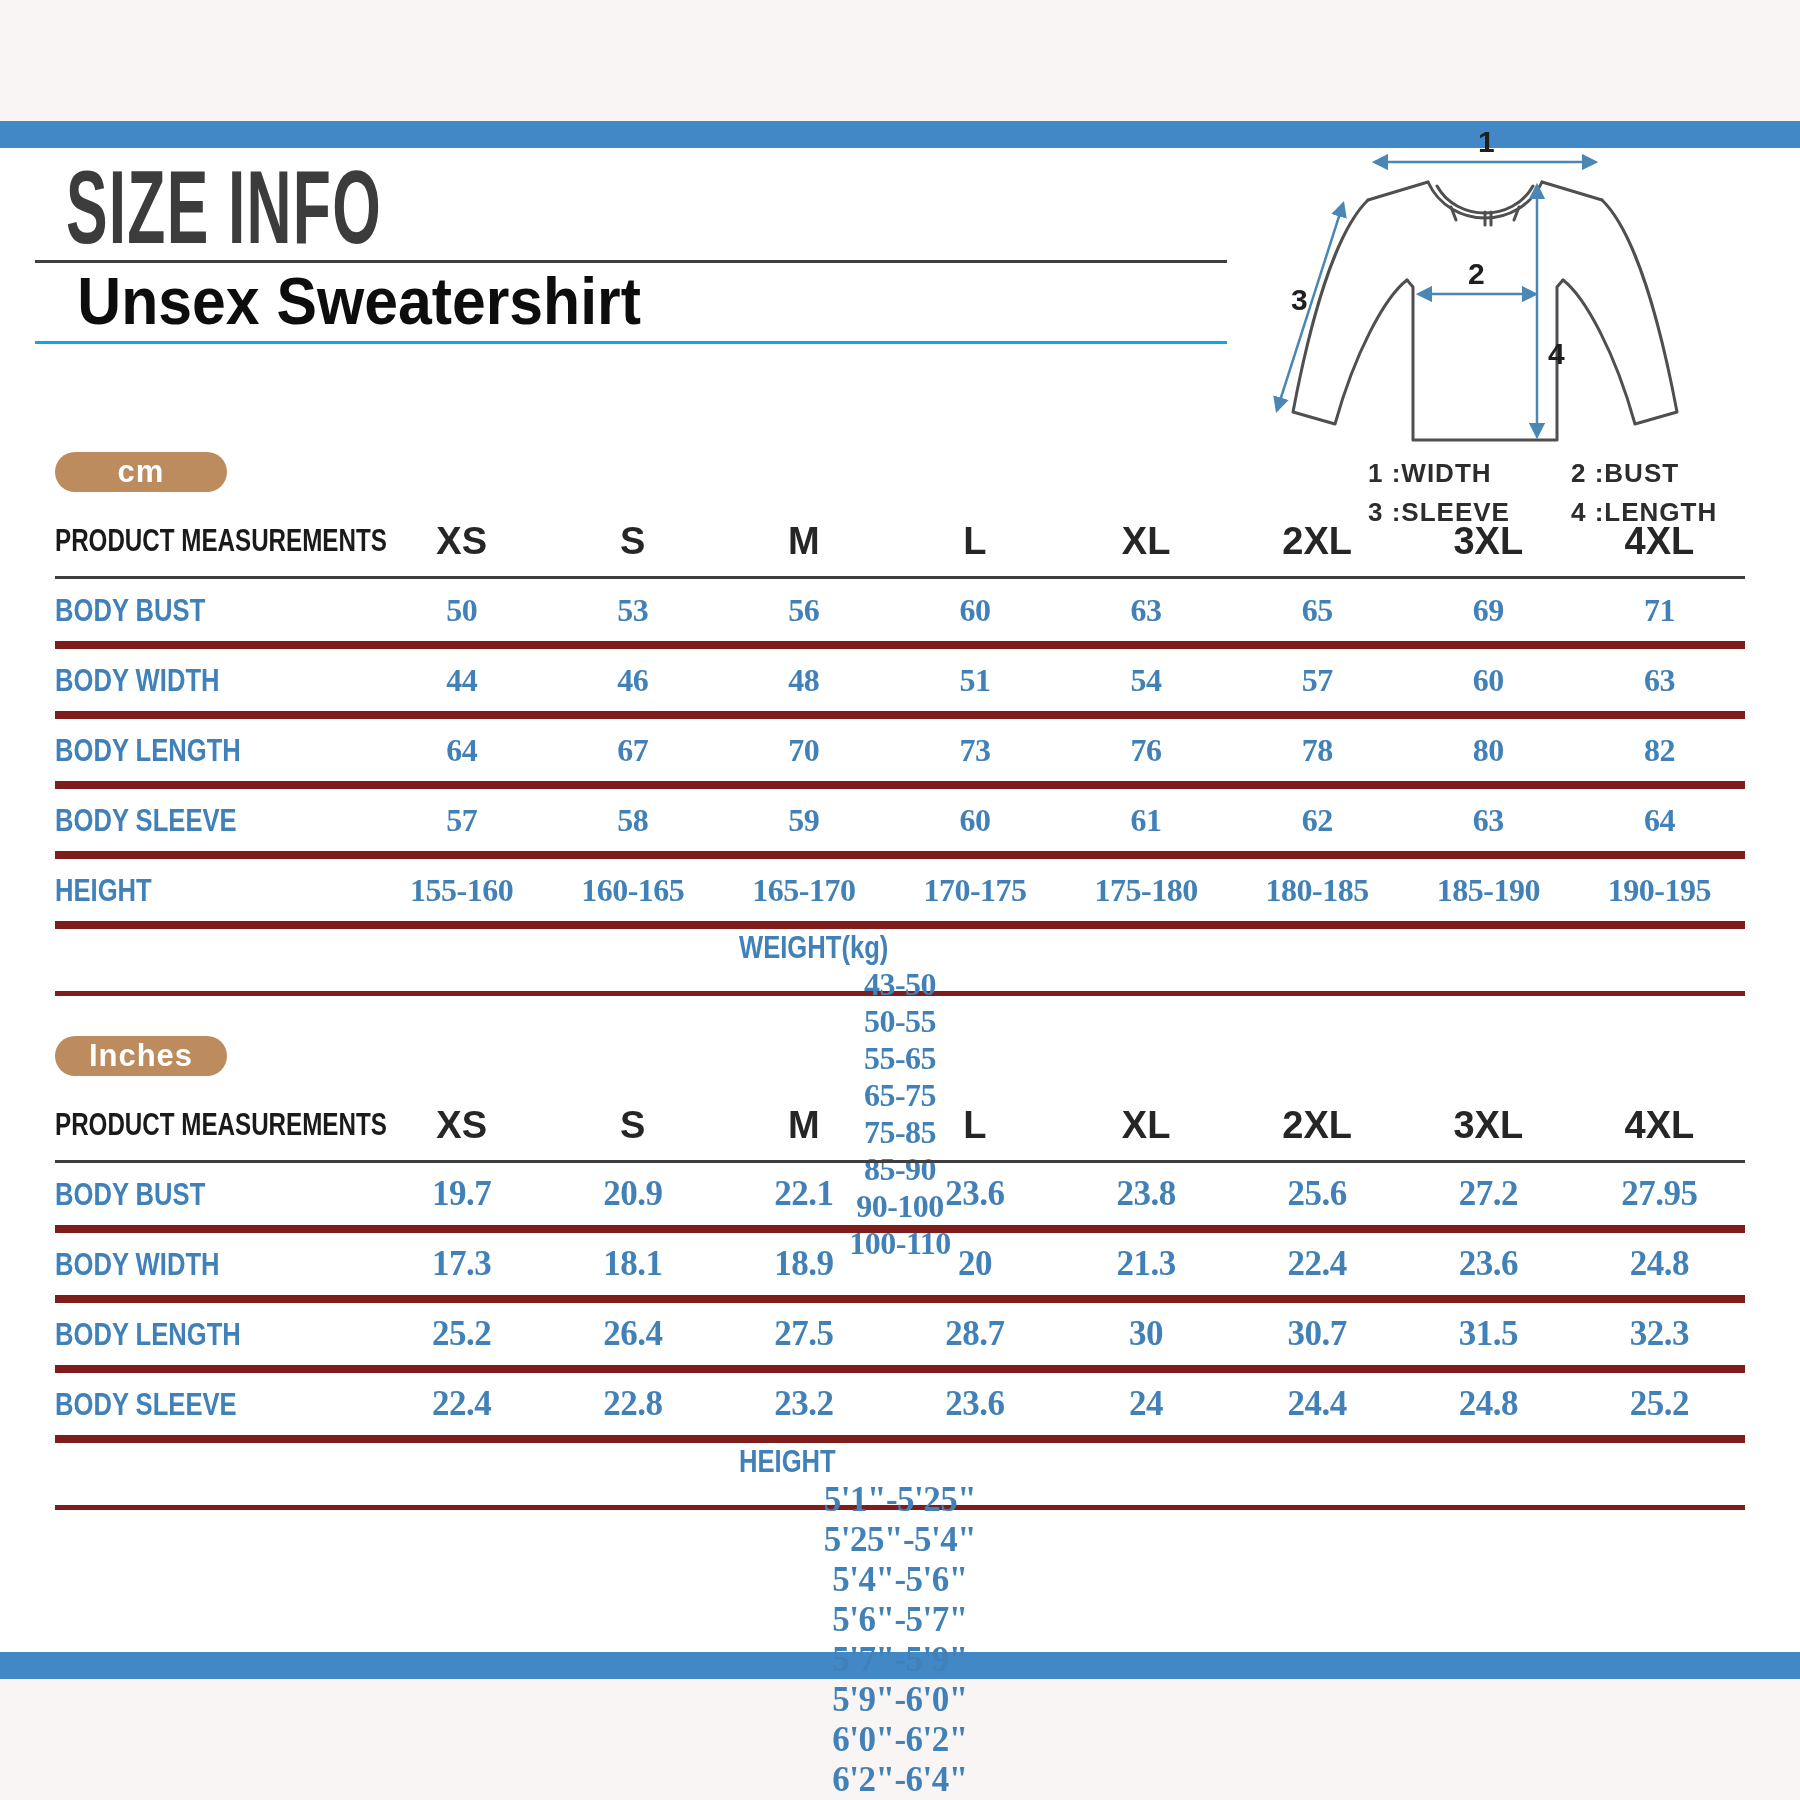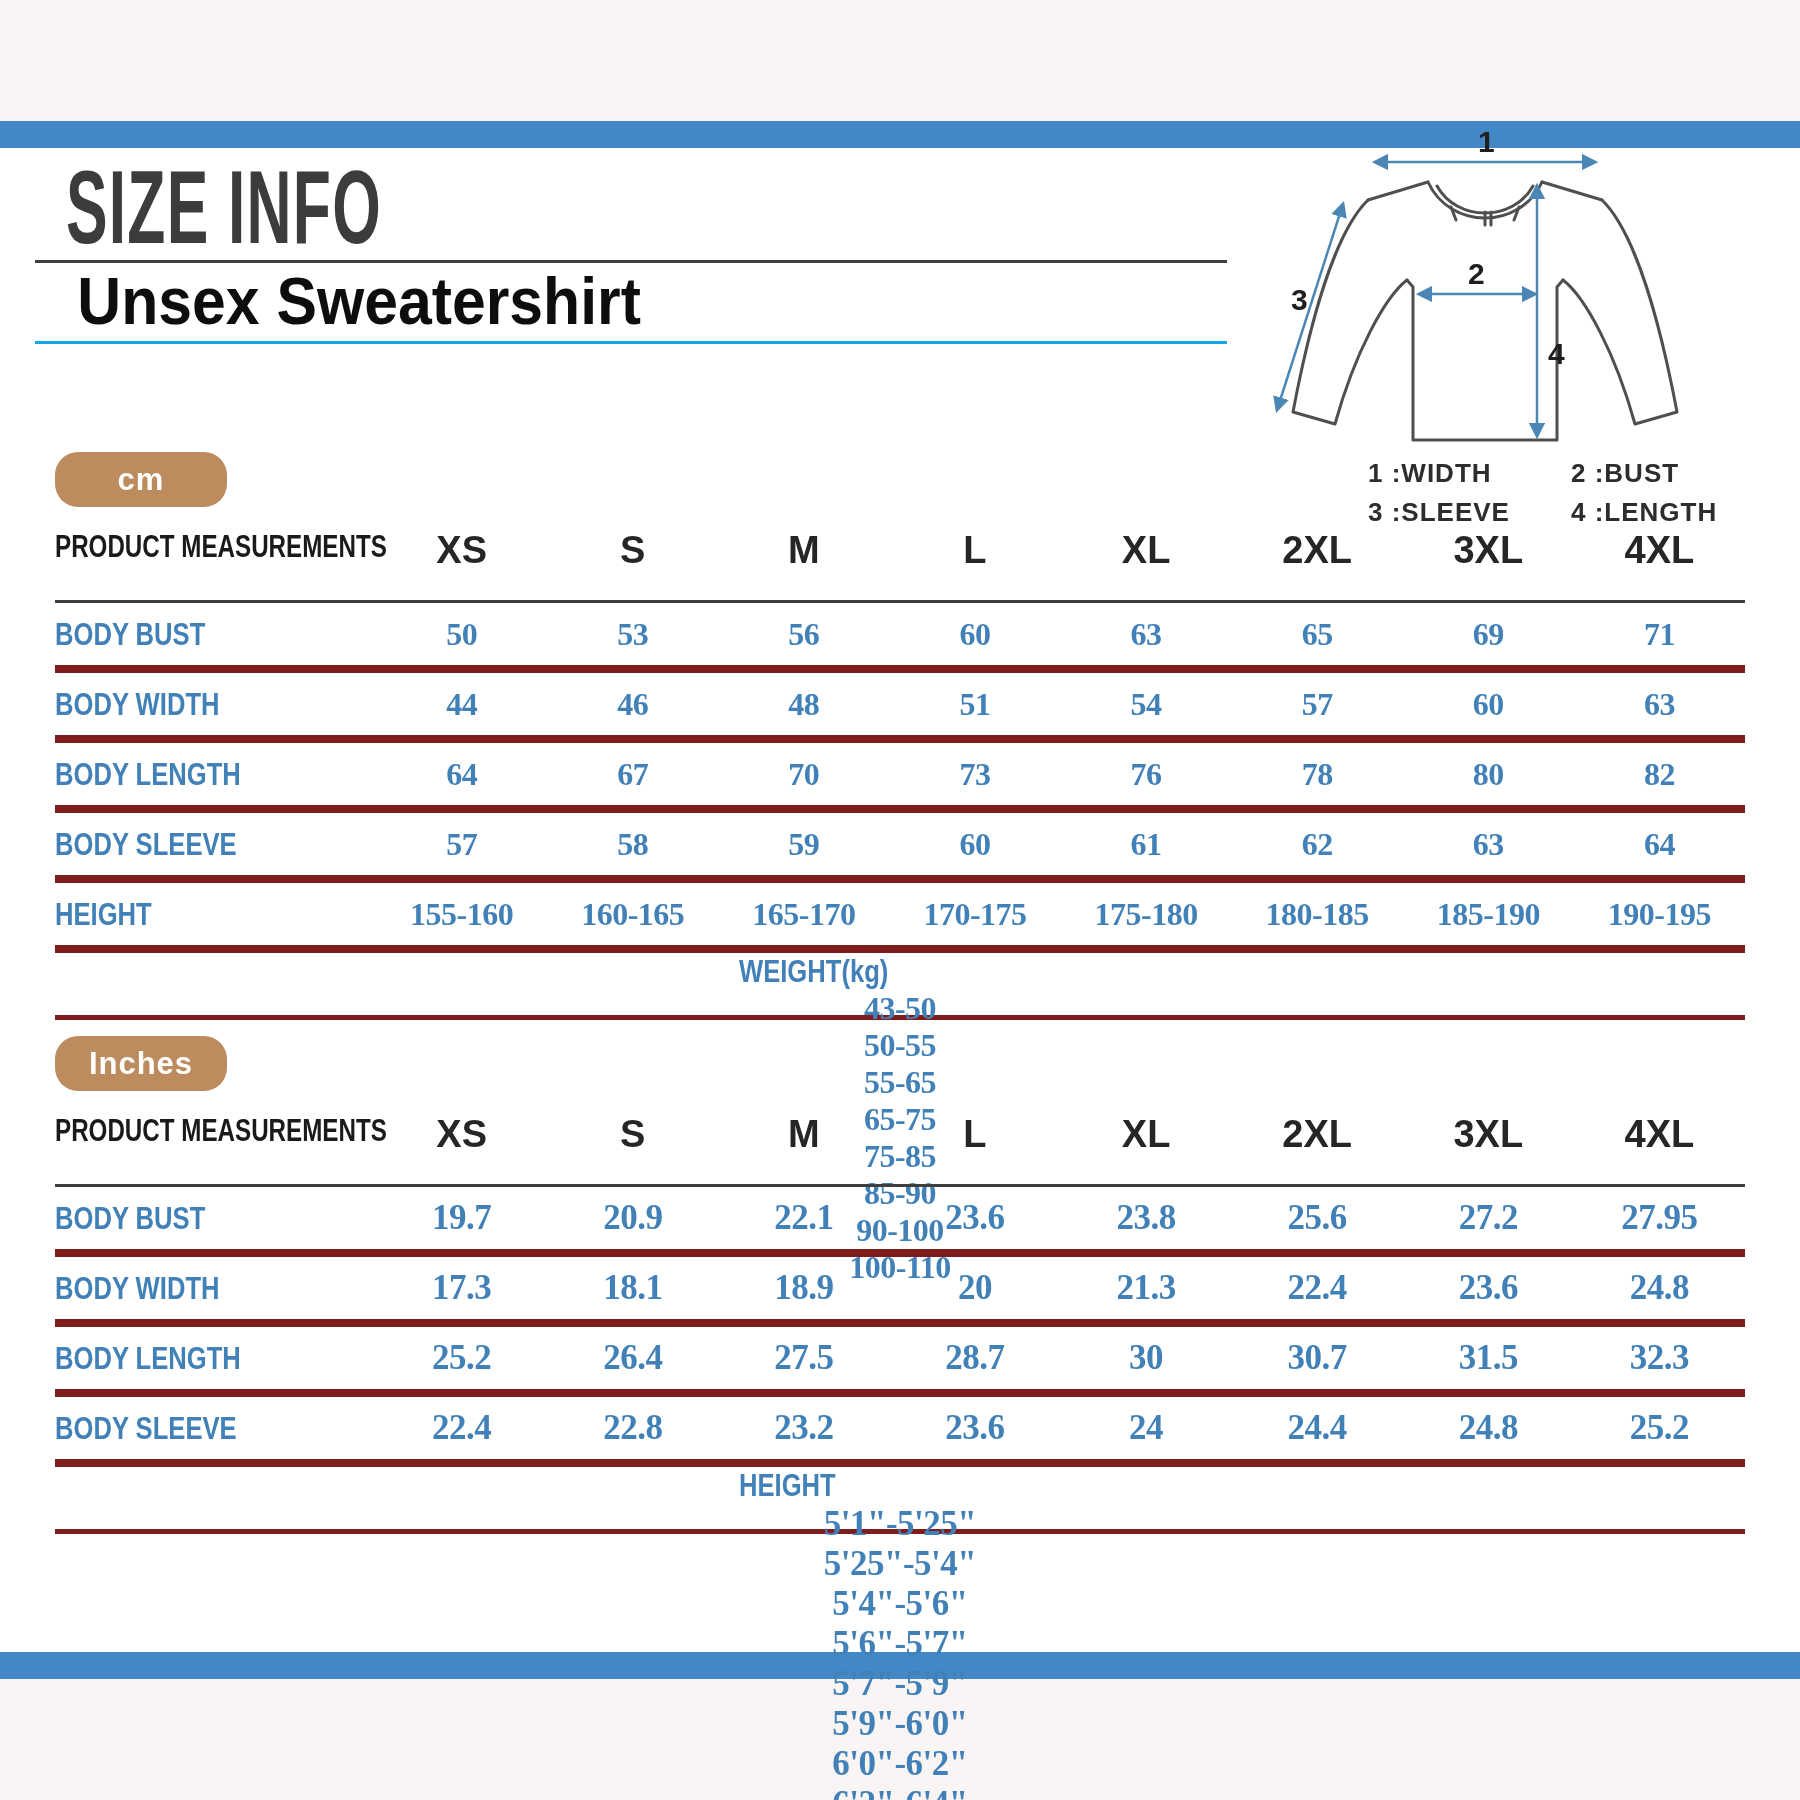--- a/index.html
+++ b/index.html
@@ -41,27 +41,27 @@
     display:grid; grid-template-columns:175px auto; row-gap:8px; column-gap:28px;
     font-weight:bold; font-size:26px; color:#2d2d2d; letter-spacing:1px; white-space:nowrap;
   }
 
   
   .size-table{position:absolute; left:55px; width:1690px;}
   .size-table.t0{top:452px;}
   .size-table.t1{top:1036px;}
   .badge{
     display:inline-flex; align-items:center; justify-content:center;
-    min-width:172px; height:55px; padding:0 30px; box-sizing:border-box;
+    min-width:172px; height:40px; padding:0 30px; box-sizing:border-box;
     background:#bc8c5e; border-radius:23px;
     color:#ffffff; font-weight:bold; font-size:31px; letter-spacing:1px;
   }
   .tbl{width:100%; margin-top:22px;}
   .hdr{
-    display:flex; align-items:flex-start; height:54px; padding-bottom:17px;
+    display:flex; align-items:center; height:54px; padding-bottom:8px;
     border-bottom:3px solid #3e3e3e;
   }
   .hdr .lbl{
     width:19%; font-size:31px; font-weight:bold; color:#1a1a1a;
     transform:scaleX(0.78); transform-origin:0 bottom; white-space:nowrap;
   }
   .hdr .sz{flex:1; text-align:center; font-size:38px; font-weight:bold; color:#262626;}
   .row{display:flex; align-items:center; height:62px; border-bottom:8px solid #7f1d1d;}
   .row:last-child{border-bottom-width:5px;flex-direction:column;}
   .row .lbl{

